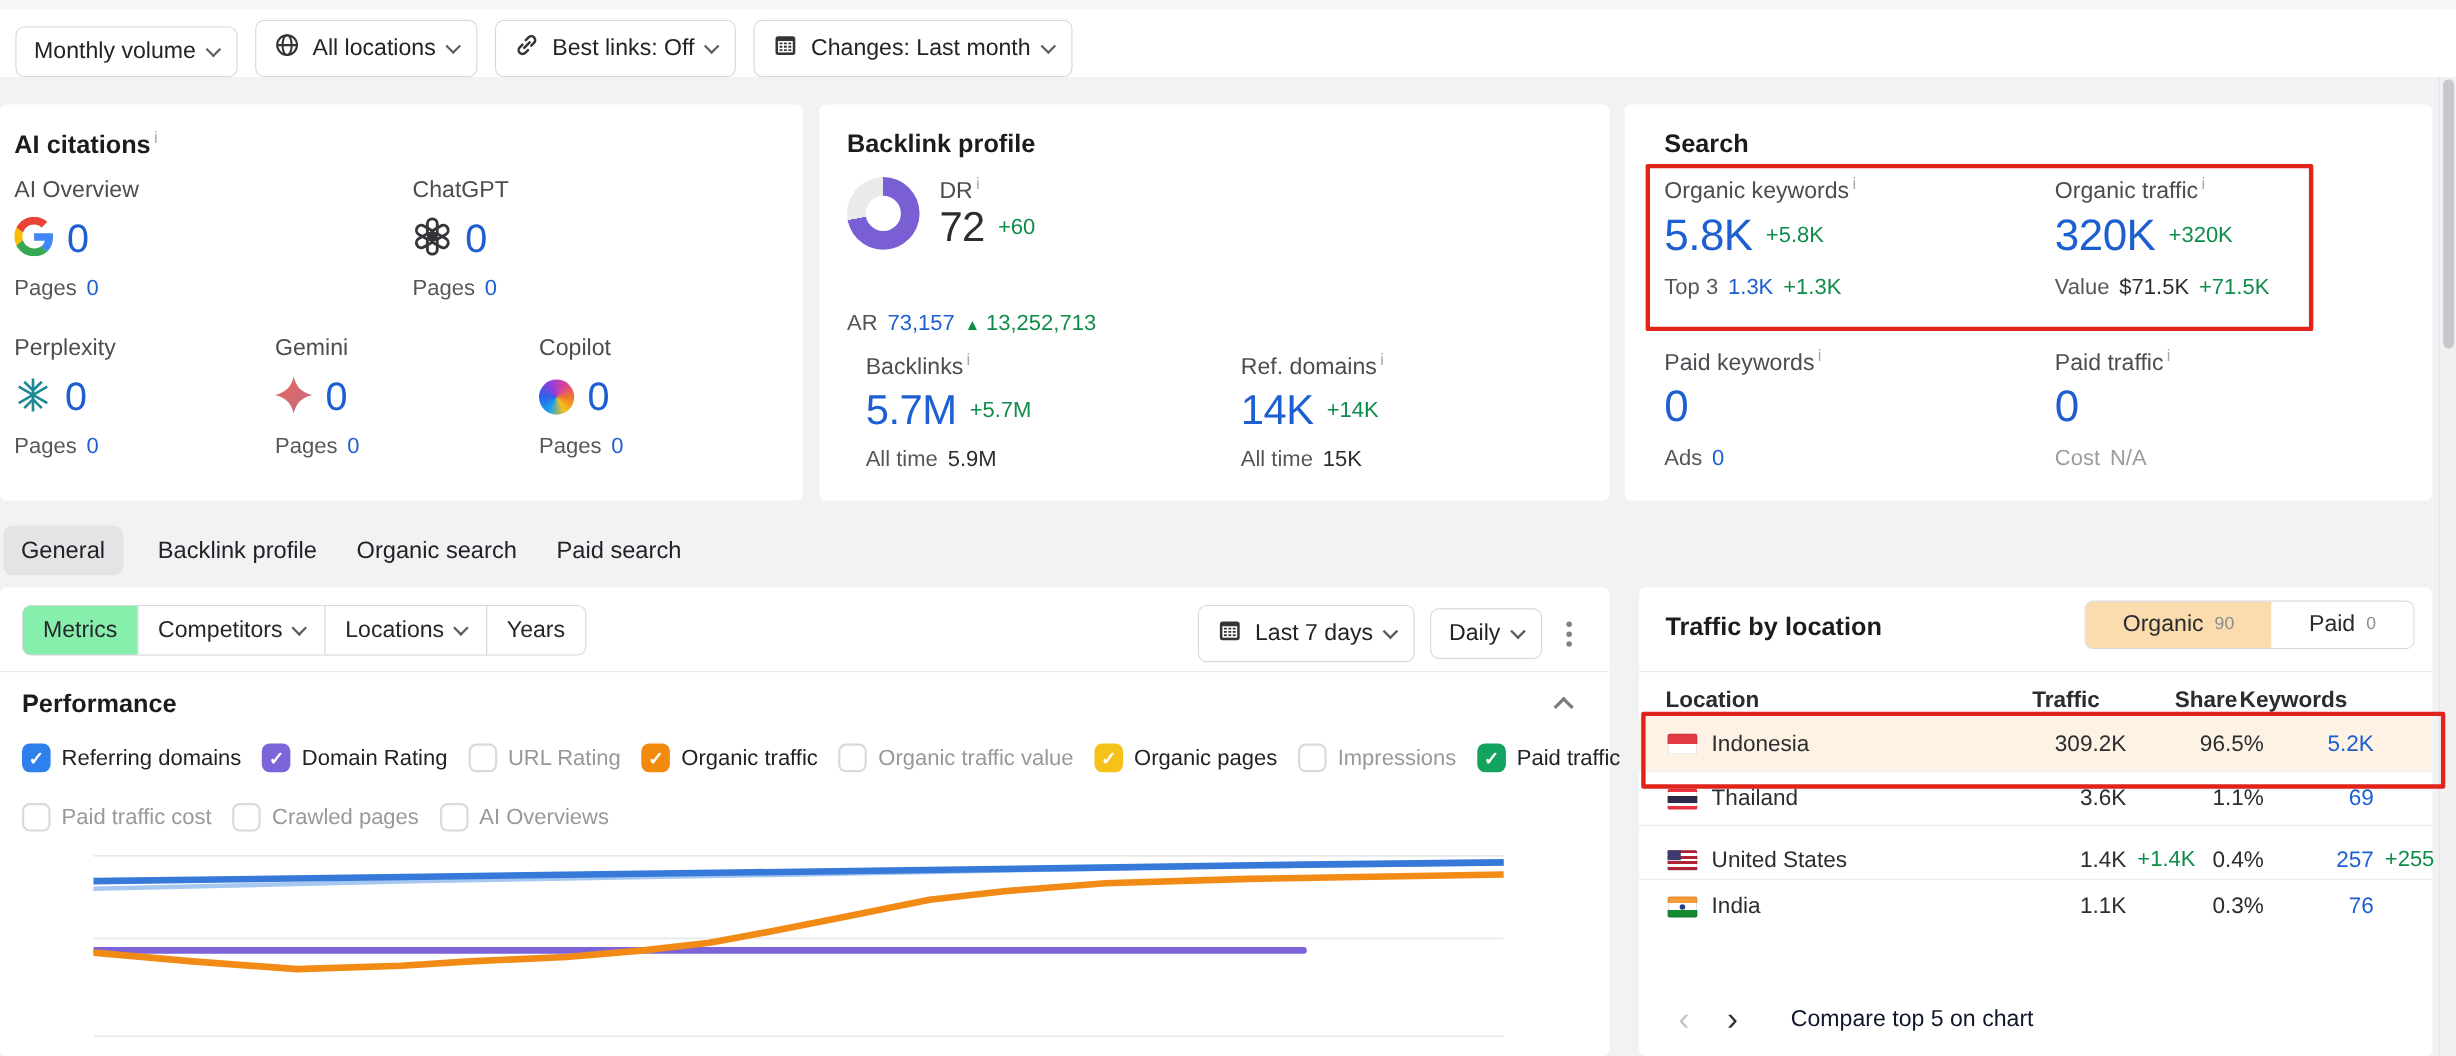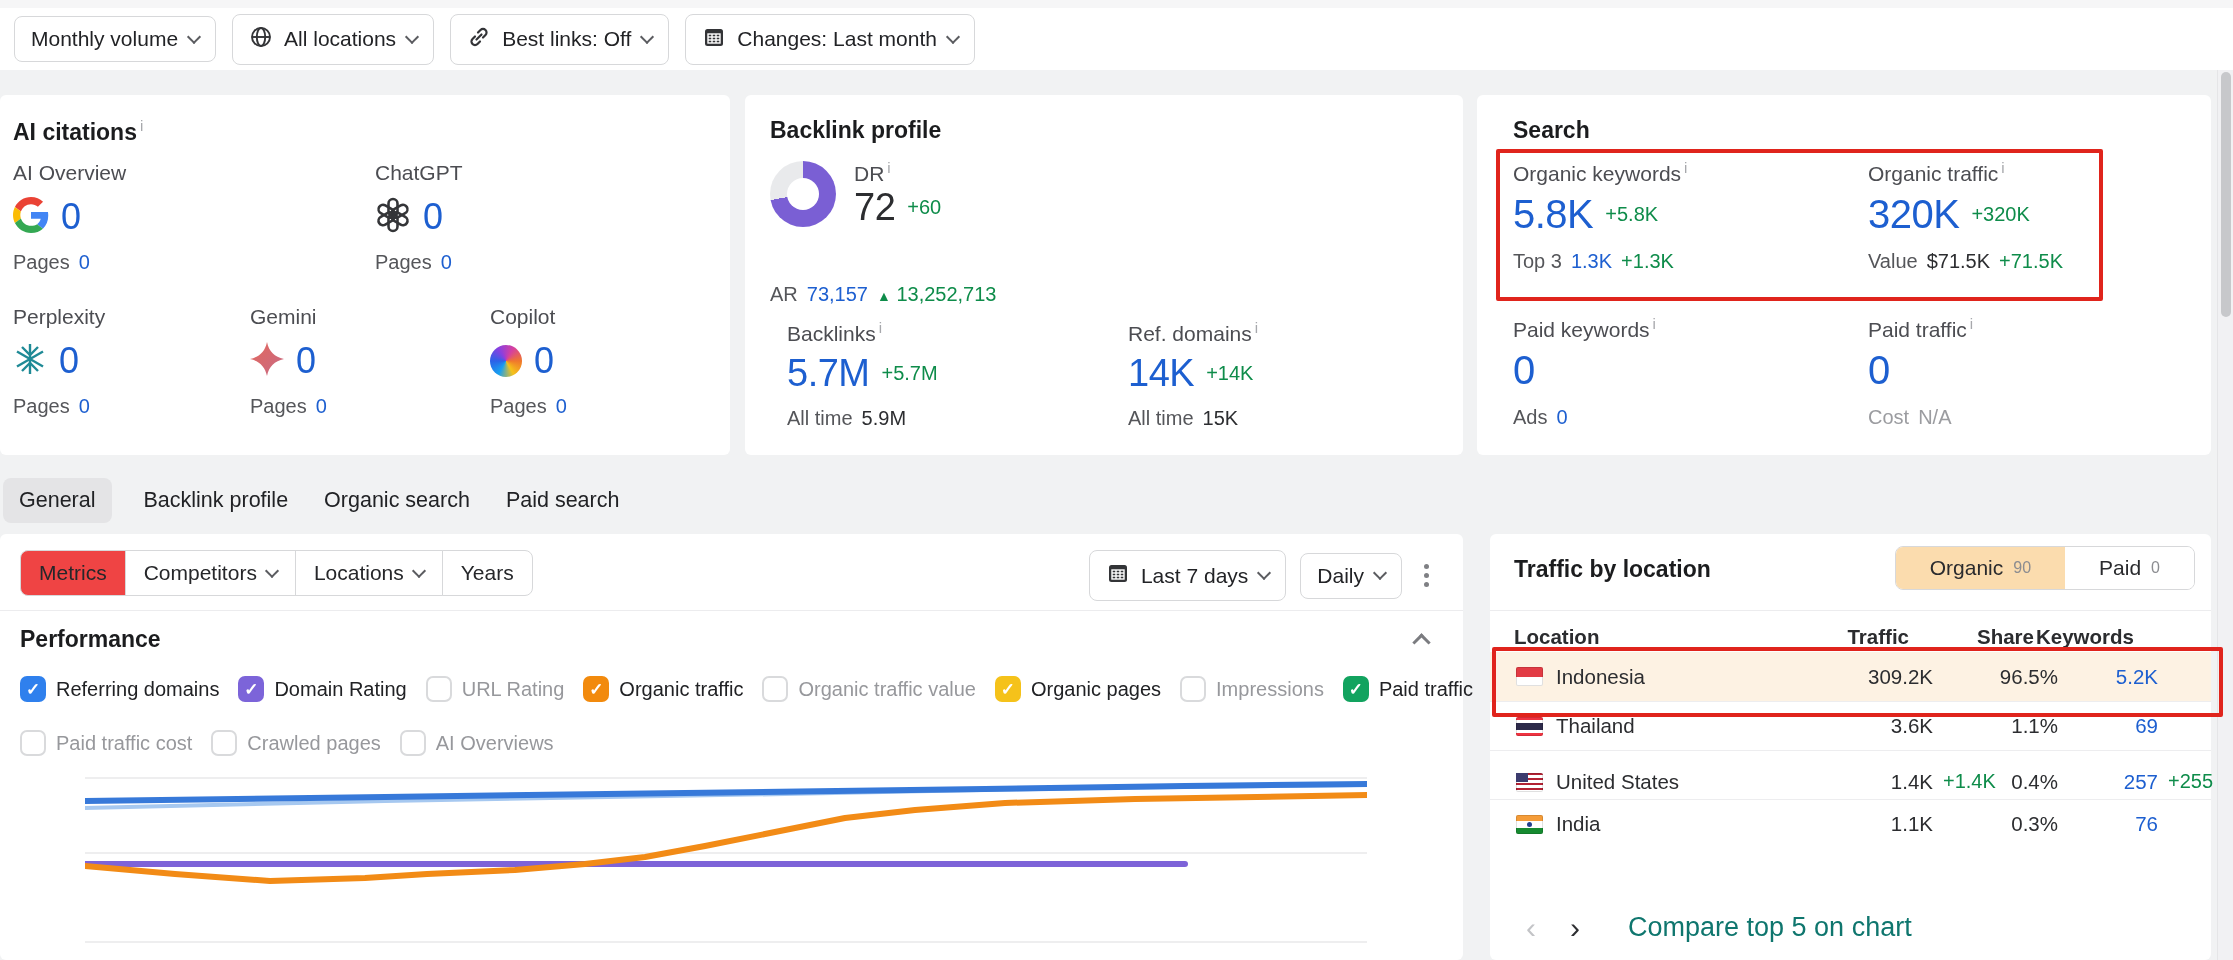--- a/index.html
+++ b/index.html
@@ -3,21 +3,21 @@
 <meta charset="utf-8">
 <style>
   *{margin:0;padding:0;box-sizing:border-box}
   html,body{width:2233px;height:960px;overflow:hidden}
   body{position:relative;background:#f1f2f3;font-family:"Liberation Sans",sans-serif;color:#28292c}
   .abs{position:absolute}
   .row{display:flex;align-items:center}
 
   
   .topstrip{position:absolute;top:0;left:0;right:0;height:8px;background:#f6f6f7}
-  .toolbar{position:absolute;top:8px;left:0;right:0;height:62px;background:#fff;display:flex;align-items:center;gap:16px;padding:0 14px}
+  .toolbar{position:absolute;top:8px;left:0;right:0;height:62px;background:#fff;display:flex;align-items:flex-end;gap:16px;padding:0 14px}
   .tb-btn{display:flex;align-items:center;gap:11px;border:1px solid #d7d8da;border-radius:8px;background:#fff;padding:10px 16px;font-size:21px;color:#222326;white-space:nowrap;cursor:pointer}
   .chev{width:10px;height:10px;border-right:2.4px solid #5b5c60;border-bottom:2.4px solid #5b5c60;transform:rotate(45deg);margin-top:-5px;flex:0 0 auto}
   .chev-up{width:13px;height:13px;border-right:3px solid #7b7c80;border-bottom:3px solid #7b7c80;transform:rotate(-135deg);margin-top:6px}
 
   
   .card{position:absolute;background:#fff;border-radius:6px}
   .card-title{font-size:23px;font-weight:700;color:#1b1c1e}
   .info{color:#a7a8ac;font-size:15px;font-weight:400;vertical-align:super;margin-left:3px}
   .lbl{font-size:21px;color:#4c4d52}
   .blue{color:#1d5fd0}
@@ -40,21 +40,21 @@
   
   .tabs{position:absolute;top:478px;left:3px;display:flex;align-items:center;gap:28px;font-size:21.5px;color:#212225}
   .tab{padding:10px 4px;cursor:pointer;white-space:nowrap}
   .tab.active{background:#e4e4e6;border-radius:8px;padding:10px 16px}
 
   
   .seg-group{display:inline-flex}
   .seg{border:1px solid #d7d8da;background:#fff;font-size:21px;color:#26272a;padding:10px 18px;display:flex;align-items:center;gap:10px;margin-left:-1px;cursor:pointer;white-space:nowrap}
   .seg:first-child{border-radius:8px 0 0 8px;margin-left:0}
   .seg:last-child{border-radius:0 8px 8px 0}
-  .seg.active{background:#ef4444;border-color:#d7d8da}
+  .seg.active{background:#86efac;border-color:#d7d8da}
   .divider{position:absolute;left:0;right:0;border-top:1px solid #ececee}
   .kebab{display:flex;flex-direction:column;gap:4px;padding:8px;cursor:pointer}
   .kebab i{width:5px;height:5px;border-radius:50%;background:#7f8084}
 
   .cbx-row{position:absolute;display:flex;align-items:center;gap:19px;white-space:nowrap}
   .cbx{display:flex;align-items:center;gap:10px;font-size:20px;cursor:pointer}
   .cbx .box{width:26px;height:26px;border-radius:7px;display:flex;align-items:center;justify-content:center;color:#fff;font-size:17px;font-weight:700}
   .cbx.unchecked .box{border:2px solid #d9dadc;background:#fff}
   .cbx.checked .lab{color:#212225}
   .cbx.unchecked .lab{color:#97989c}
@@ -510,21 +510,21 @@
         </div>
       <div class="num"><span>1.1K</span></div>
       <div class="num"><span>0.3%</span></div>
       <div class="num blue"><span>76</span></div>
     </div>
   </div>
 
   <div class="abs row" style="left:36px;top:378px;gap:34px">
     <span class="pager" style="color:#c3c4c7">‹</span>
     <span class="pager" style="color:#2e2f32">›</span>
-    <span style="font-size:27px;color:#0f766e;margin-left:14px">Compare top 5 on chart</span>
+    <span style="font-size:21px;color:#0f172a;margin-left:14px">Compare top 5 on chart</span>
   </div>
 </div>
 
 <div class="anno" style="left:1496px;top:149px;width:607px;height:152px"></div>
 <div class="anno" style="left:1492px;top:647px;width:731px;height:70px"></div>
 
 <div class="sb-track">
   <div class="sb-thumb"></div>
 </div>
 

